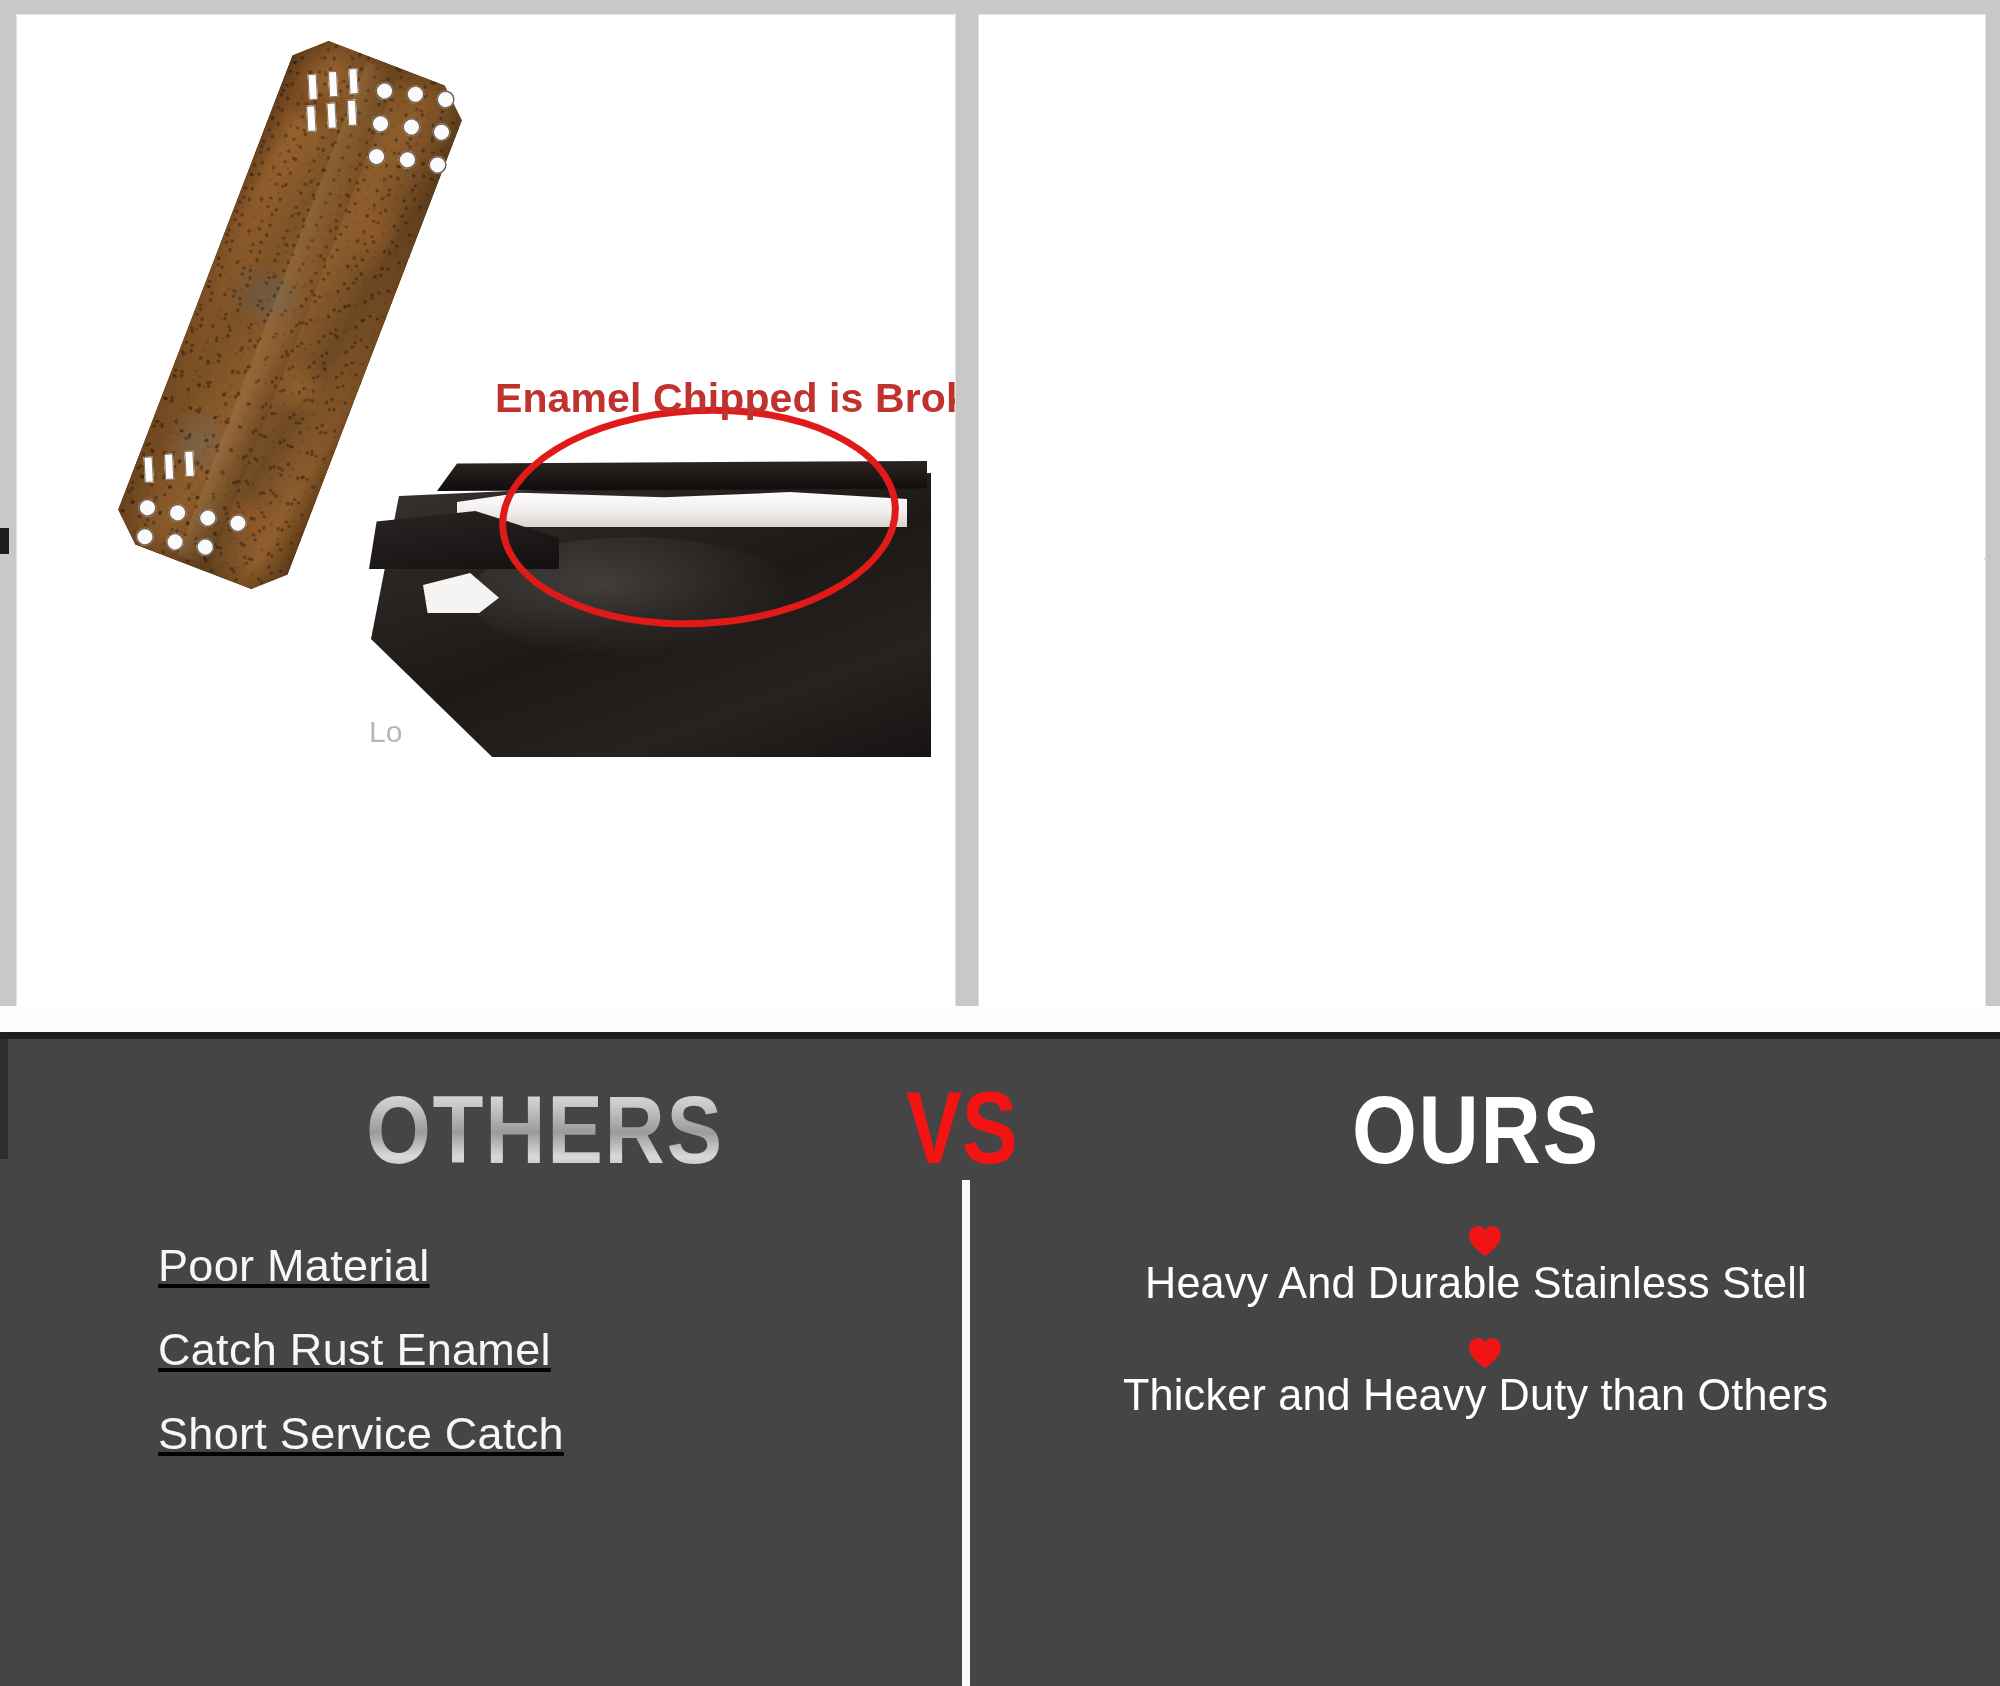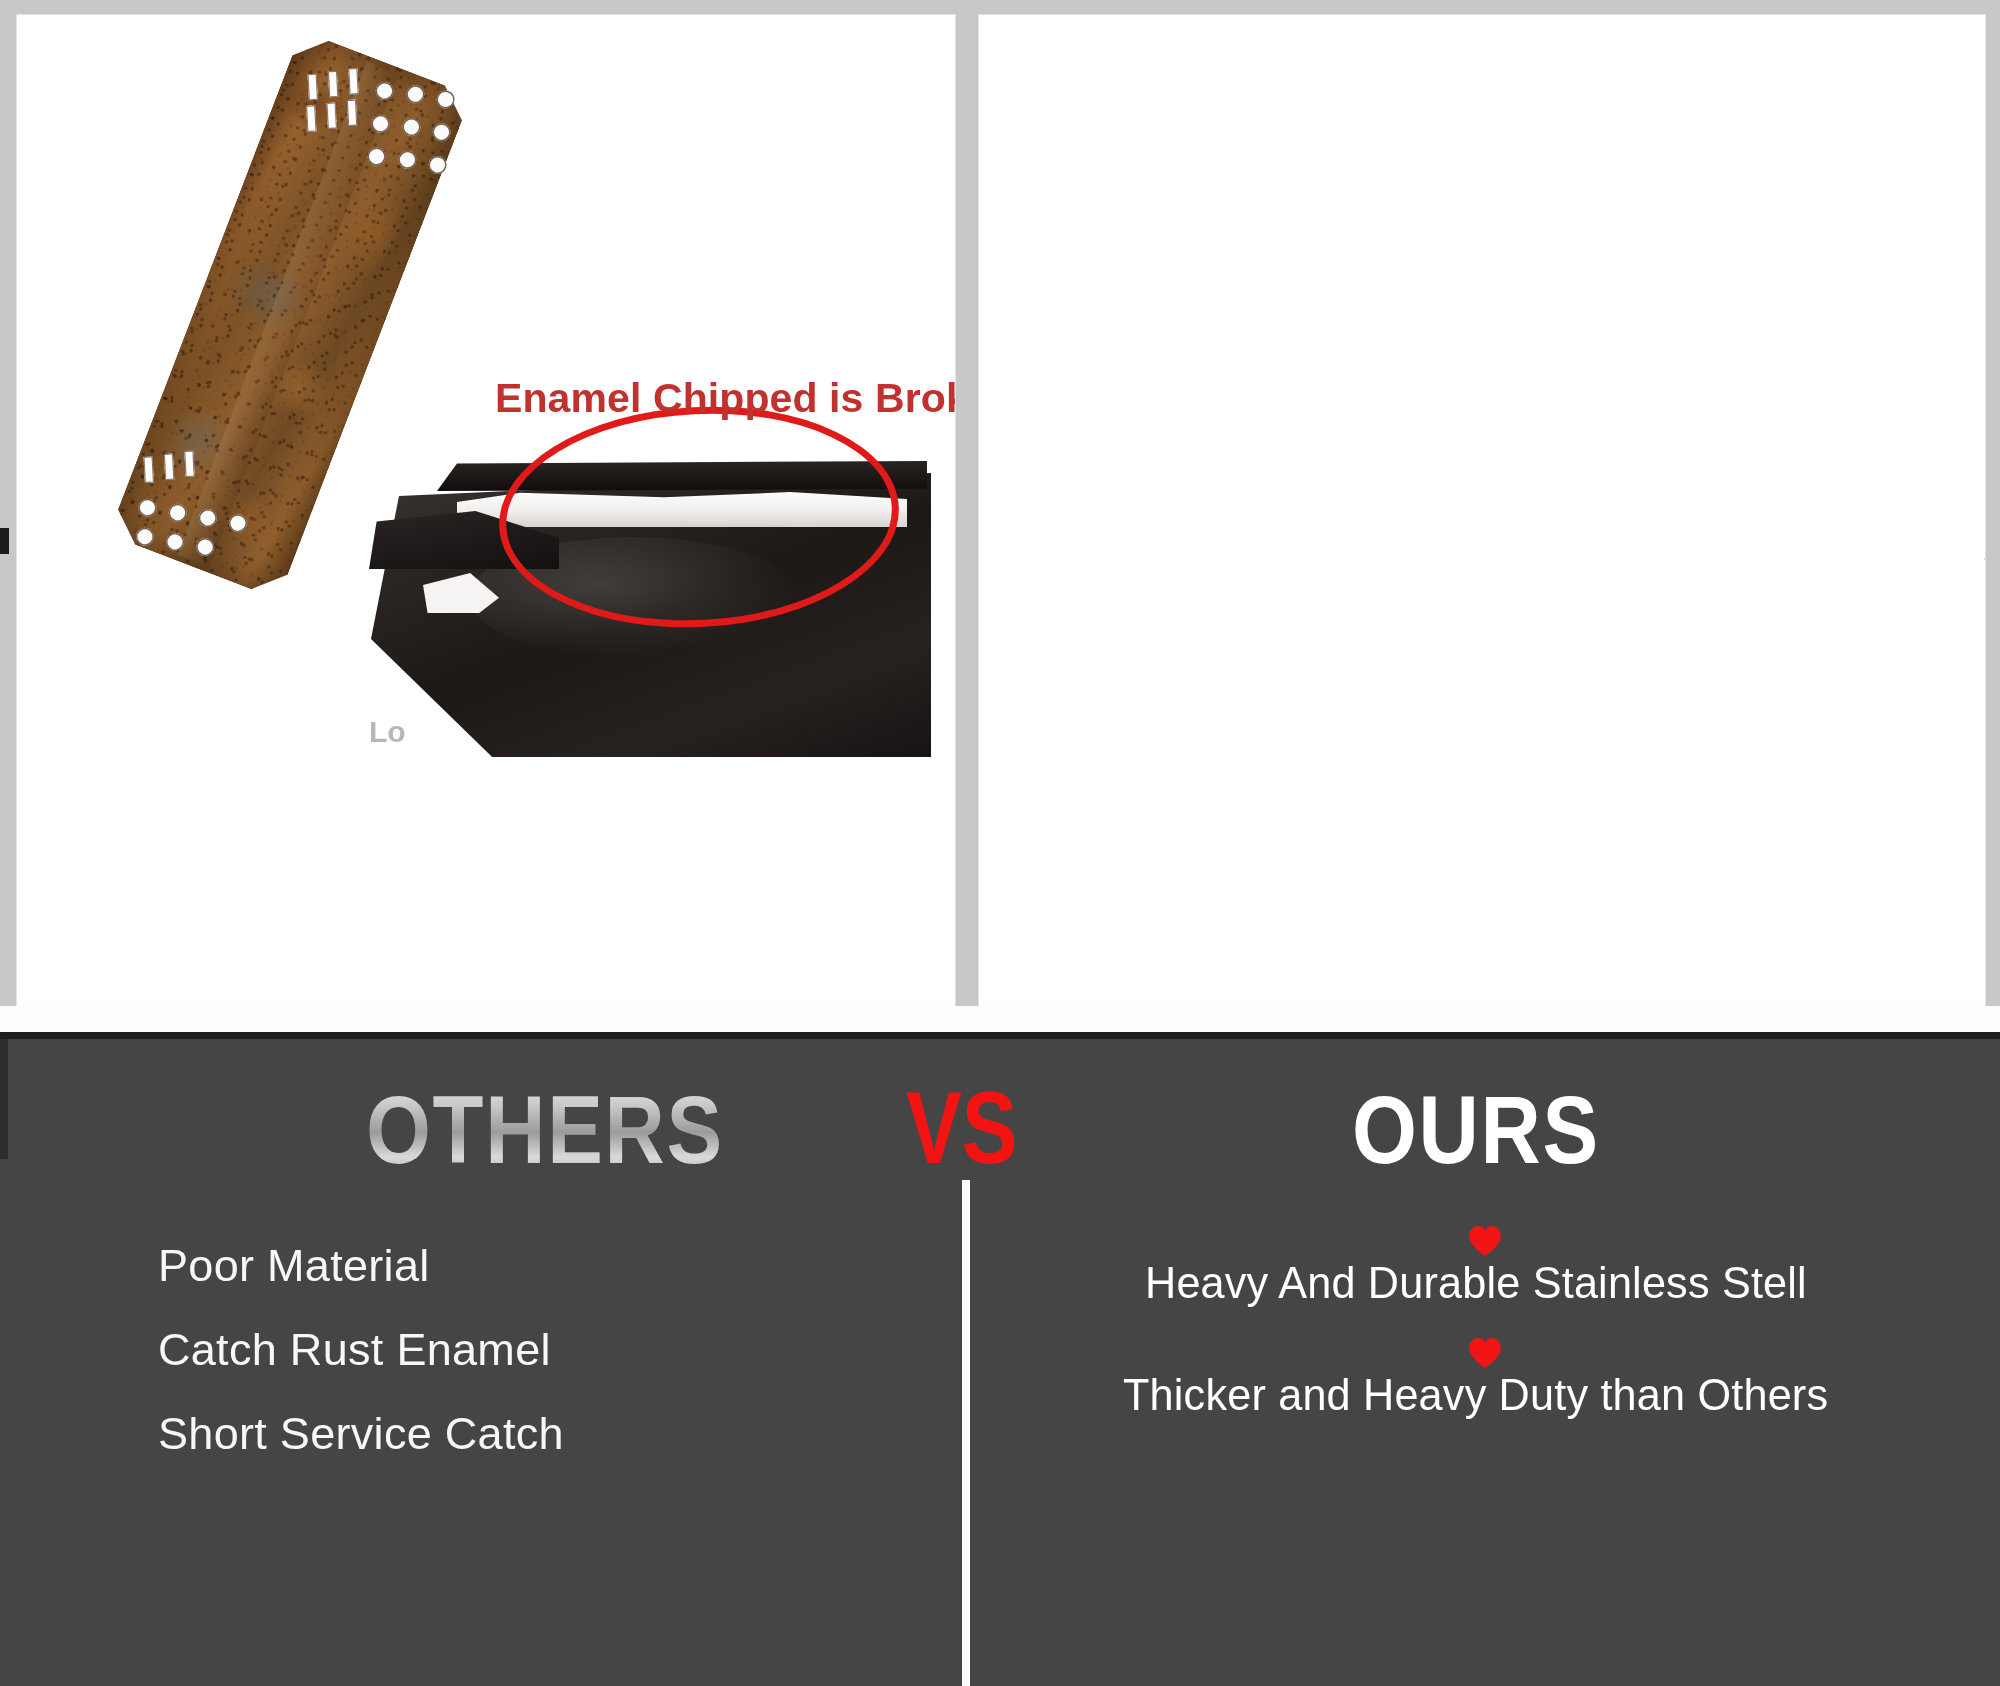--- a/index.html
+++ b/index.html
@@ -130,21 +130,21 @@
     transform:rotate(-3deg);
   }
 
   .annot-red{
     position:absolute;left:478px;top:360px;
     color:#c0322e;font-size:41px;font-weight:600;letter-spacing:.1px;
     white-space:nowrap;
   }
   .lo-text{
     position:absolute;left:352px;top:700px;
-    color:#b7b7b7;font-size:30px;font-weight:700;
+    color:#b7b7b7;font-size:30px;font-weight:400;
   }
 
   
   .ss-wrap{
     position:absolute;left:1020px;top:40px;width:470px;height:620px;
     transform:rotate(37deg);
     transform-origin:50% 50%;
   }
   .ss-body{
     position:absolute;left:140px;top:0;width:214px;height:620px;
@@ -201,21 +201,21 @@
     white-space:nowrap;
   }
   .hdr-ours{
     position:absolute;left:1352px;top:1074px;
     font-size:97px;font-weight:bold;color:#ffffff;letter-spacing:2px;
     transform:scaleX(.86);transform-origin:left center;
     white-space:nowrap;
   }
 
   .col-left-list{
-    position:absolute;left:158px;top:1240px;width:760px;
+    position:absolute;left:158px;top:1240px;width:760px;text-decoration:underline;
   }
   .left-item{
     color:#f7f7f7;font-size:45px;font-weight:400;
     margin-bottom:32px;letter-spacing:.3px;white-space:nowrap;
   }
 
   .col-right-list{
     position:absolute;left:1000px;top:1225px;width:980px;
   }
   .right-item{

